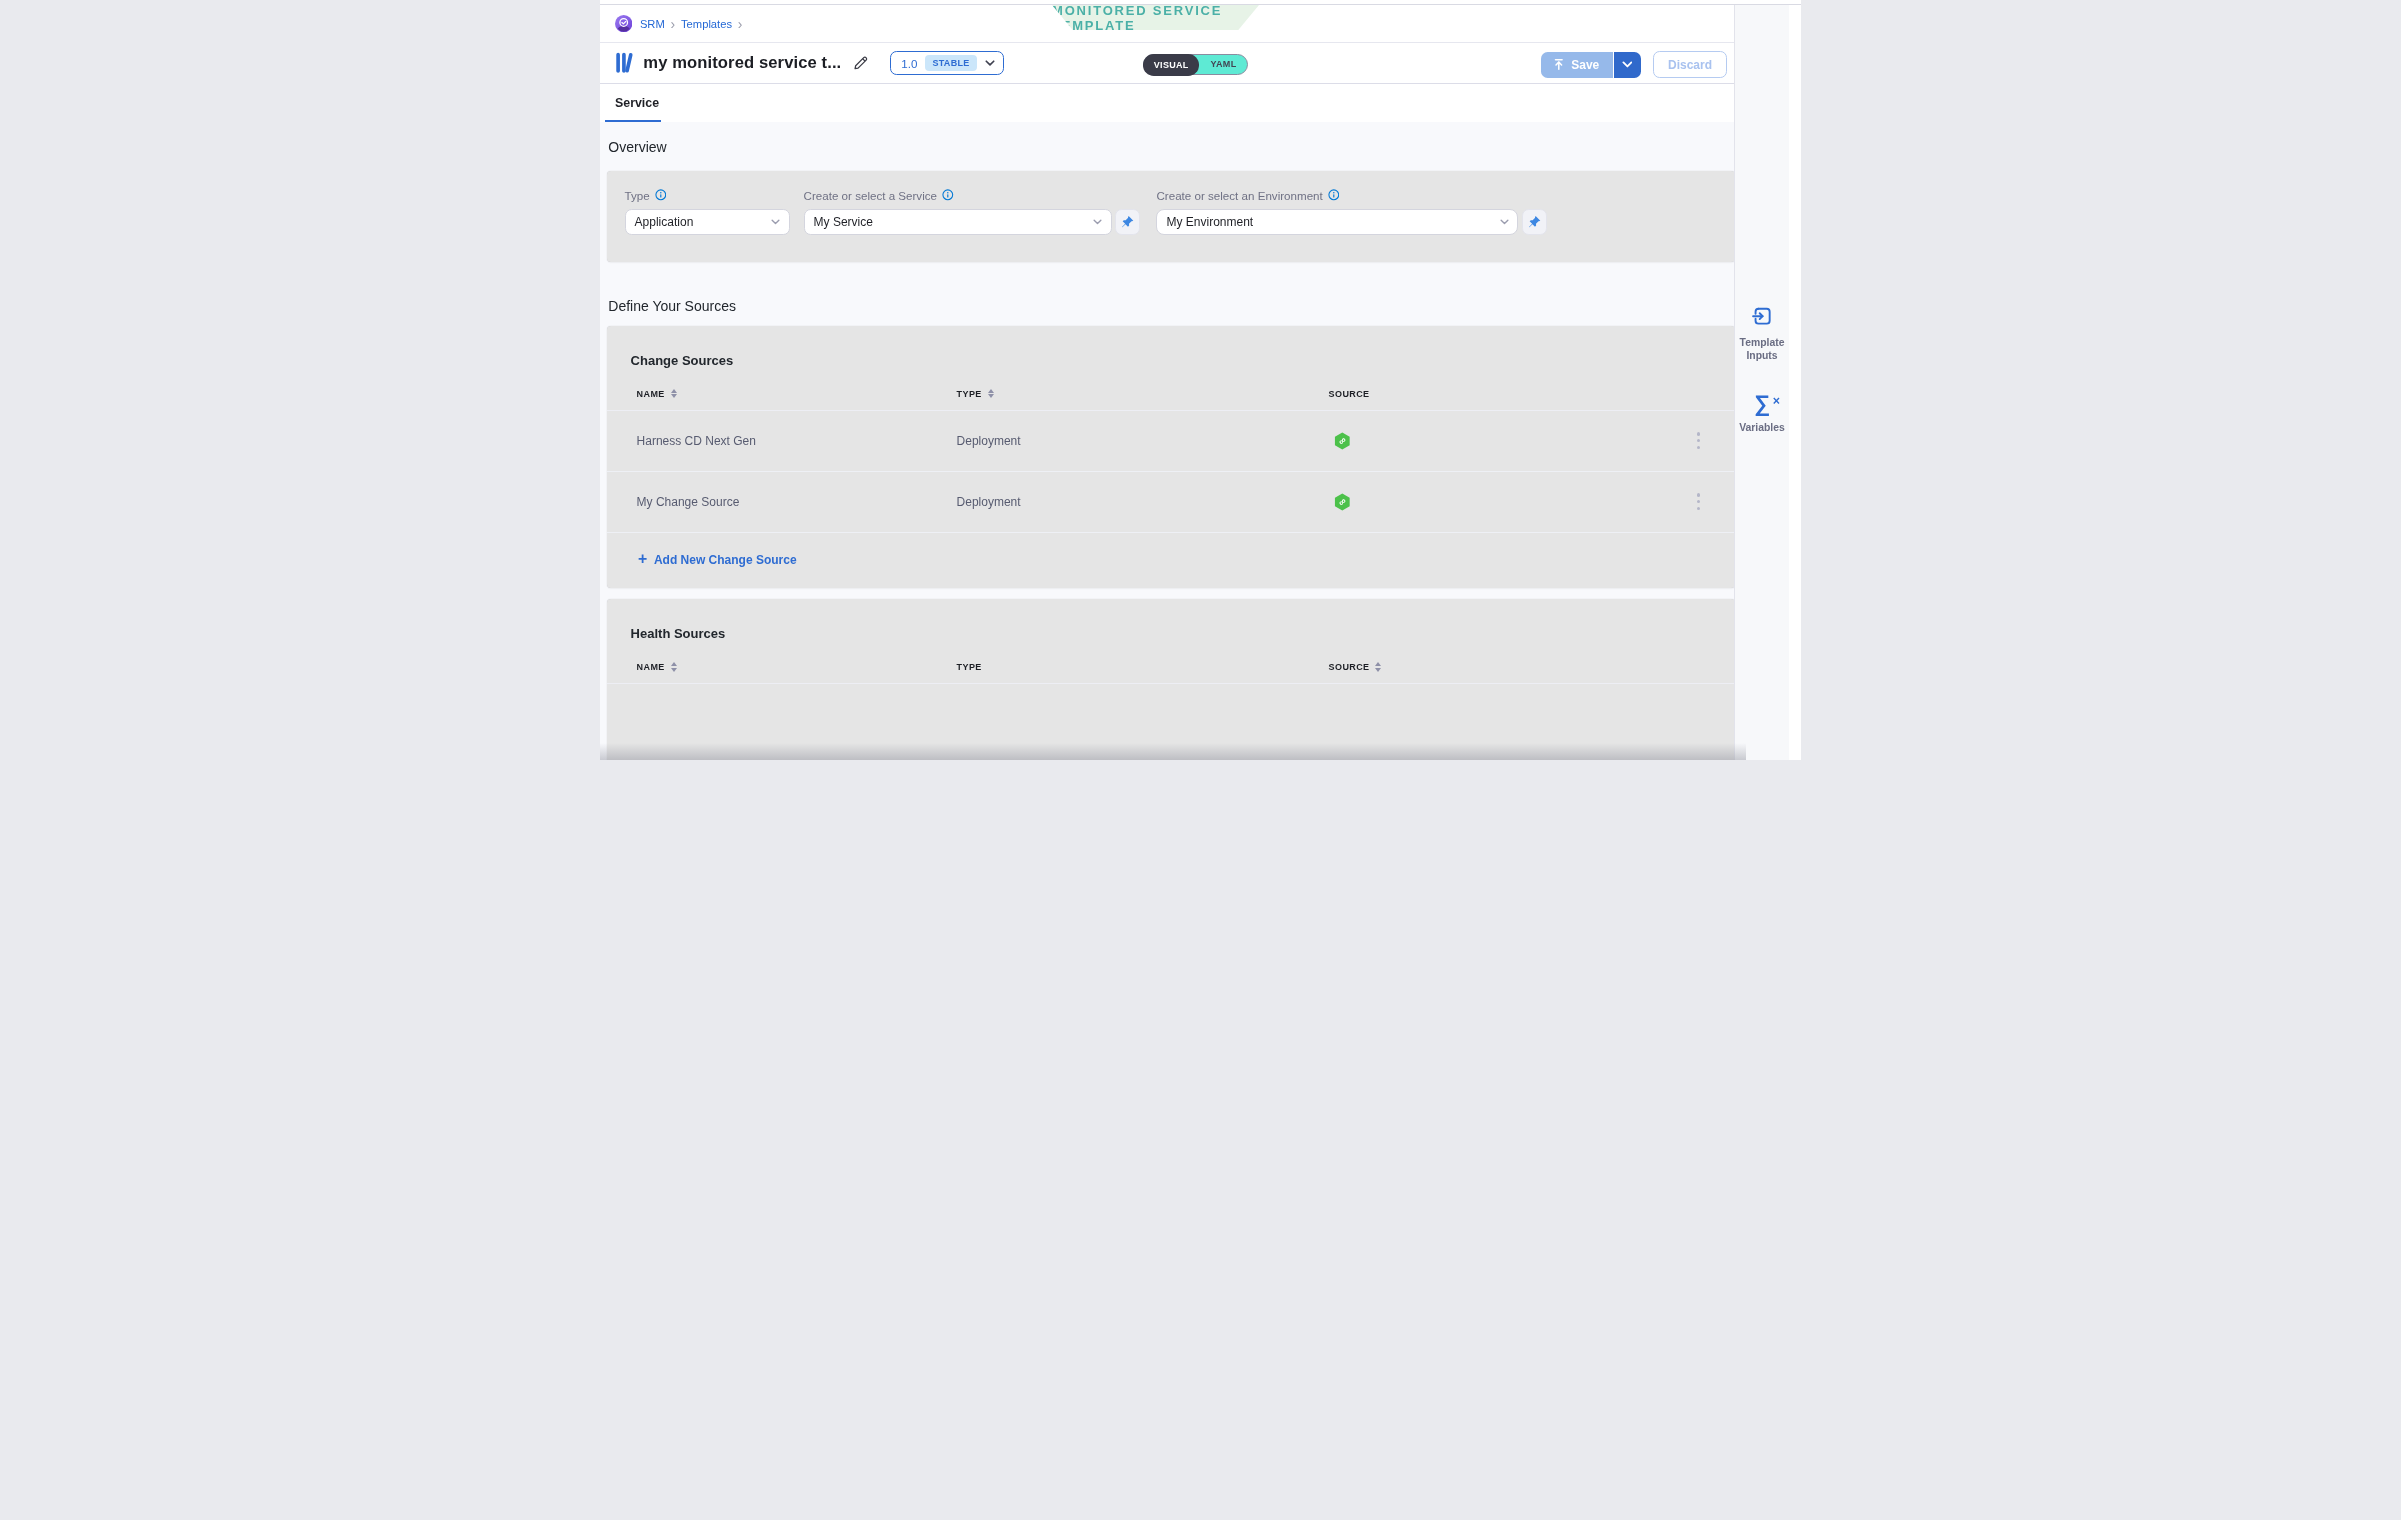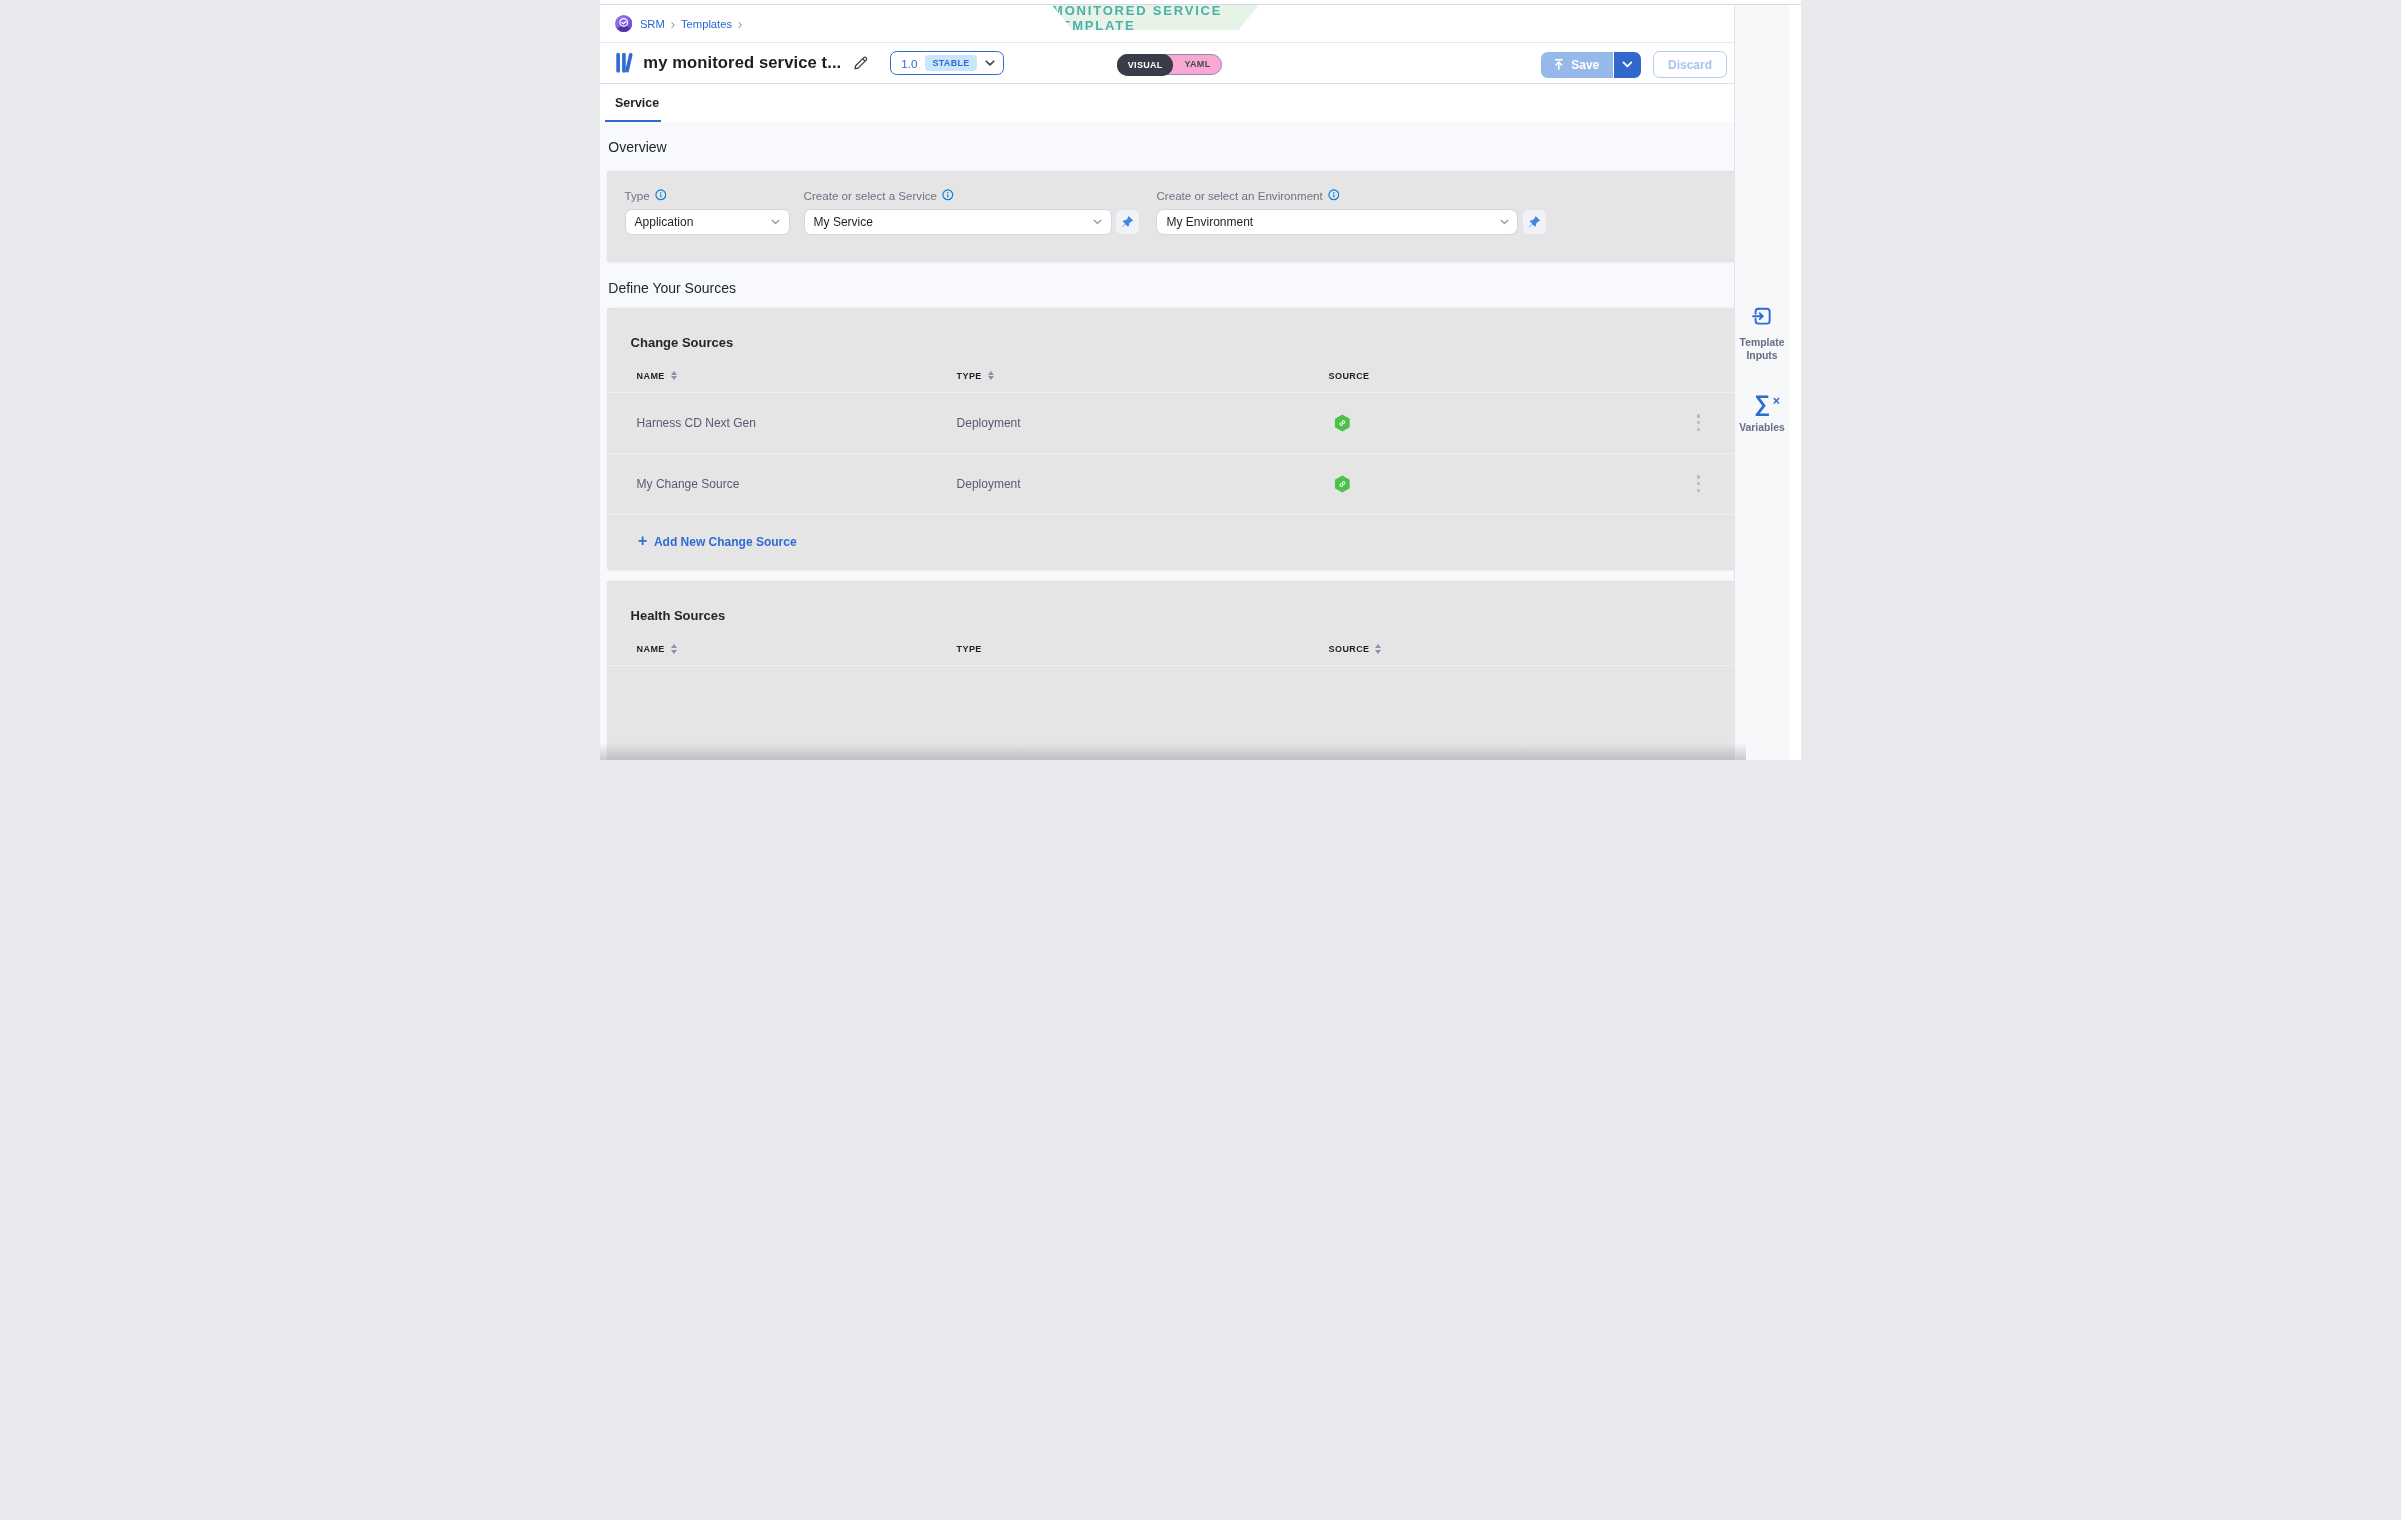--- a/index.html
+++ b/index.html
@@ -43,22 +43,22 @@
   h1.doc-title { font-size:16.6px; font-weight:bold; color:#1c1e24; letter-spacing:0.1px; }
   .pencil-btn { margin-left:11.6px; cursor:pointer; display:flex; align-items:center; }
 
   .version-box { margin-left:21.6px; display:flex; align-items:center; gap:7.5px;
                  border:1.2px solid #2e6cd2; border-radius:6.6px; height:24px;
                  padding:0 8.3px 0 10px; cursor:pointer; background:#fff; }
   .version-num { color:#2e6cd2; font-size:11.6px; }
   .version-chip { background:#cbe6fa; color:#2e6cd2; font-size:9px; font-weight:bold;
                   letter-spacing:0.3px; border-radius:4.1px; padding:3.3px 7.5px; }
 
-  .mode-toggle { position:absolute; left:517px; top:10.8px; width:105px; height:21px;
-                 border:1.2px solid #8a8c9f; border-radius:10.8px; background:#f9a8d4;
+  .mode-toggle { position:absolute; left:543px; top:10.8px; width:105px; height:21px;
+                 border:1.2px solid #8a8c9f; border-radius:10.8px; background:#5eead4;
                  display:flex; align-items:center; }
   .mode-visual { position:absolute; left:-0.8px; top:-1.2px; width:56px; height:22px;
                  background:#3a3b48; border-radius:10.8px; color:#fff; font-size:9px;
                  font-weight:bold; display:flex; align-items:center; justify-content:center;
                  letter-spacing:0.3px; cursor:pointer; }
   .mode-yaml { position:absolute; left:56px; right:0; top:0; bottom:0; color:#434552;
                font-size:9px; font-weight:bold; display:flex; align-items:center;
                justify-content:center; letter-spacing:0.3px; cursor:pointer; }
 
   .header-actions { position:absolute; right:19px; top:8.3px; display:flex; align-items:center; }
@@ -94,21 +94,21 @@
   .field-value { font-size:12px; color:#1f2026; flex:1; }
   .w-type { width:165px; }
   .w-service { width:308px; }
   .w-env { width:362px;border-radius:8px; }
   .col-service { margin-left:14px; }
   .col-env { margin-left:16.6px; }
   .pin-btn { width:25px; height:26px; margin-left:3.3px; background:#f1f2f7;
              border:0.8px solid #e3e4ec; border-radius:6.6px; display:flex; align-items:center;
              justify-content:center; cursor:pointer; }
 
-  .sources-heading { margin-top:18px; }
+  .sources-heading { margin-top:36px; }
   .sources-card { margin-top:11.6px; padding:27px 0 0 0; }
   .card-heading { font-size:13px; font-weight:bold; color:#22272d; margin-left:24px; }
 
   .tbl-header { display:grid; grid-template-columns:320px 372px 1fr 60px; padding-left:30px;
                 margin-top:21px; padding-bottom:10.8px; border-bottom:0.8px solid #edeef4; }
   .th { display:flex; align-items:flex-start; gap:5.8px; font-size:9px; font-weight:bold;
         letter-spacing:0.4px; color:#1d1f25; cursor:pointer; }
   .sort-icon { display:inline-flex; flex-direction:column; gap:1.7px; }
   .sort-icon i { width:0; height:0; border-left:3.3px solid transparent; border-right:3.3px solid transparent; display:block; }
   .sort-up { border-bottom:4.1px solid #8e90a8; }

